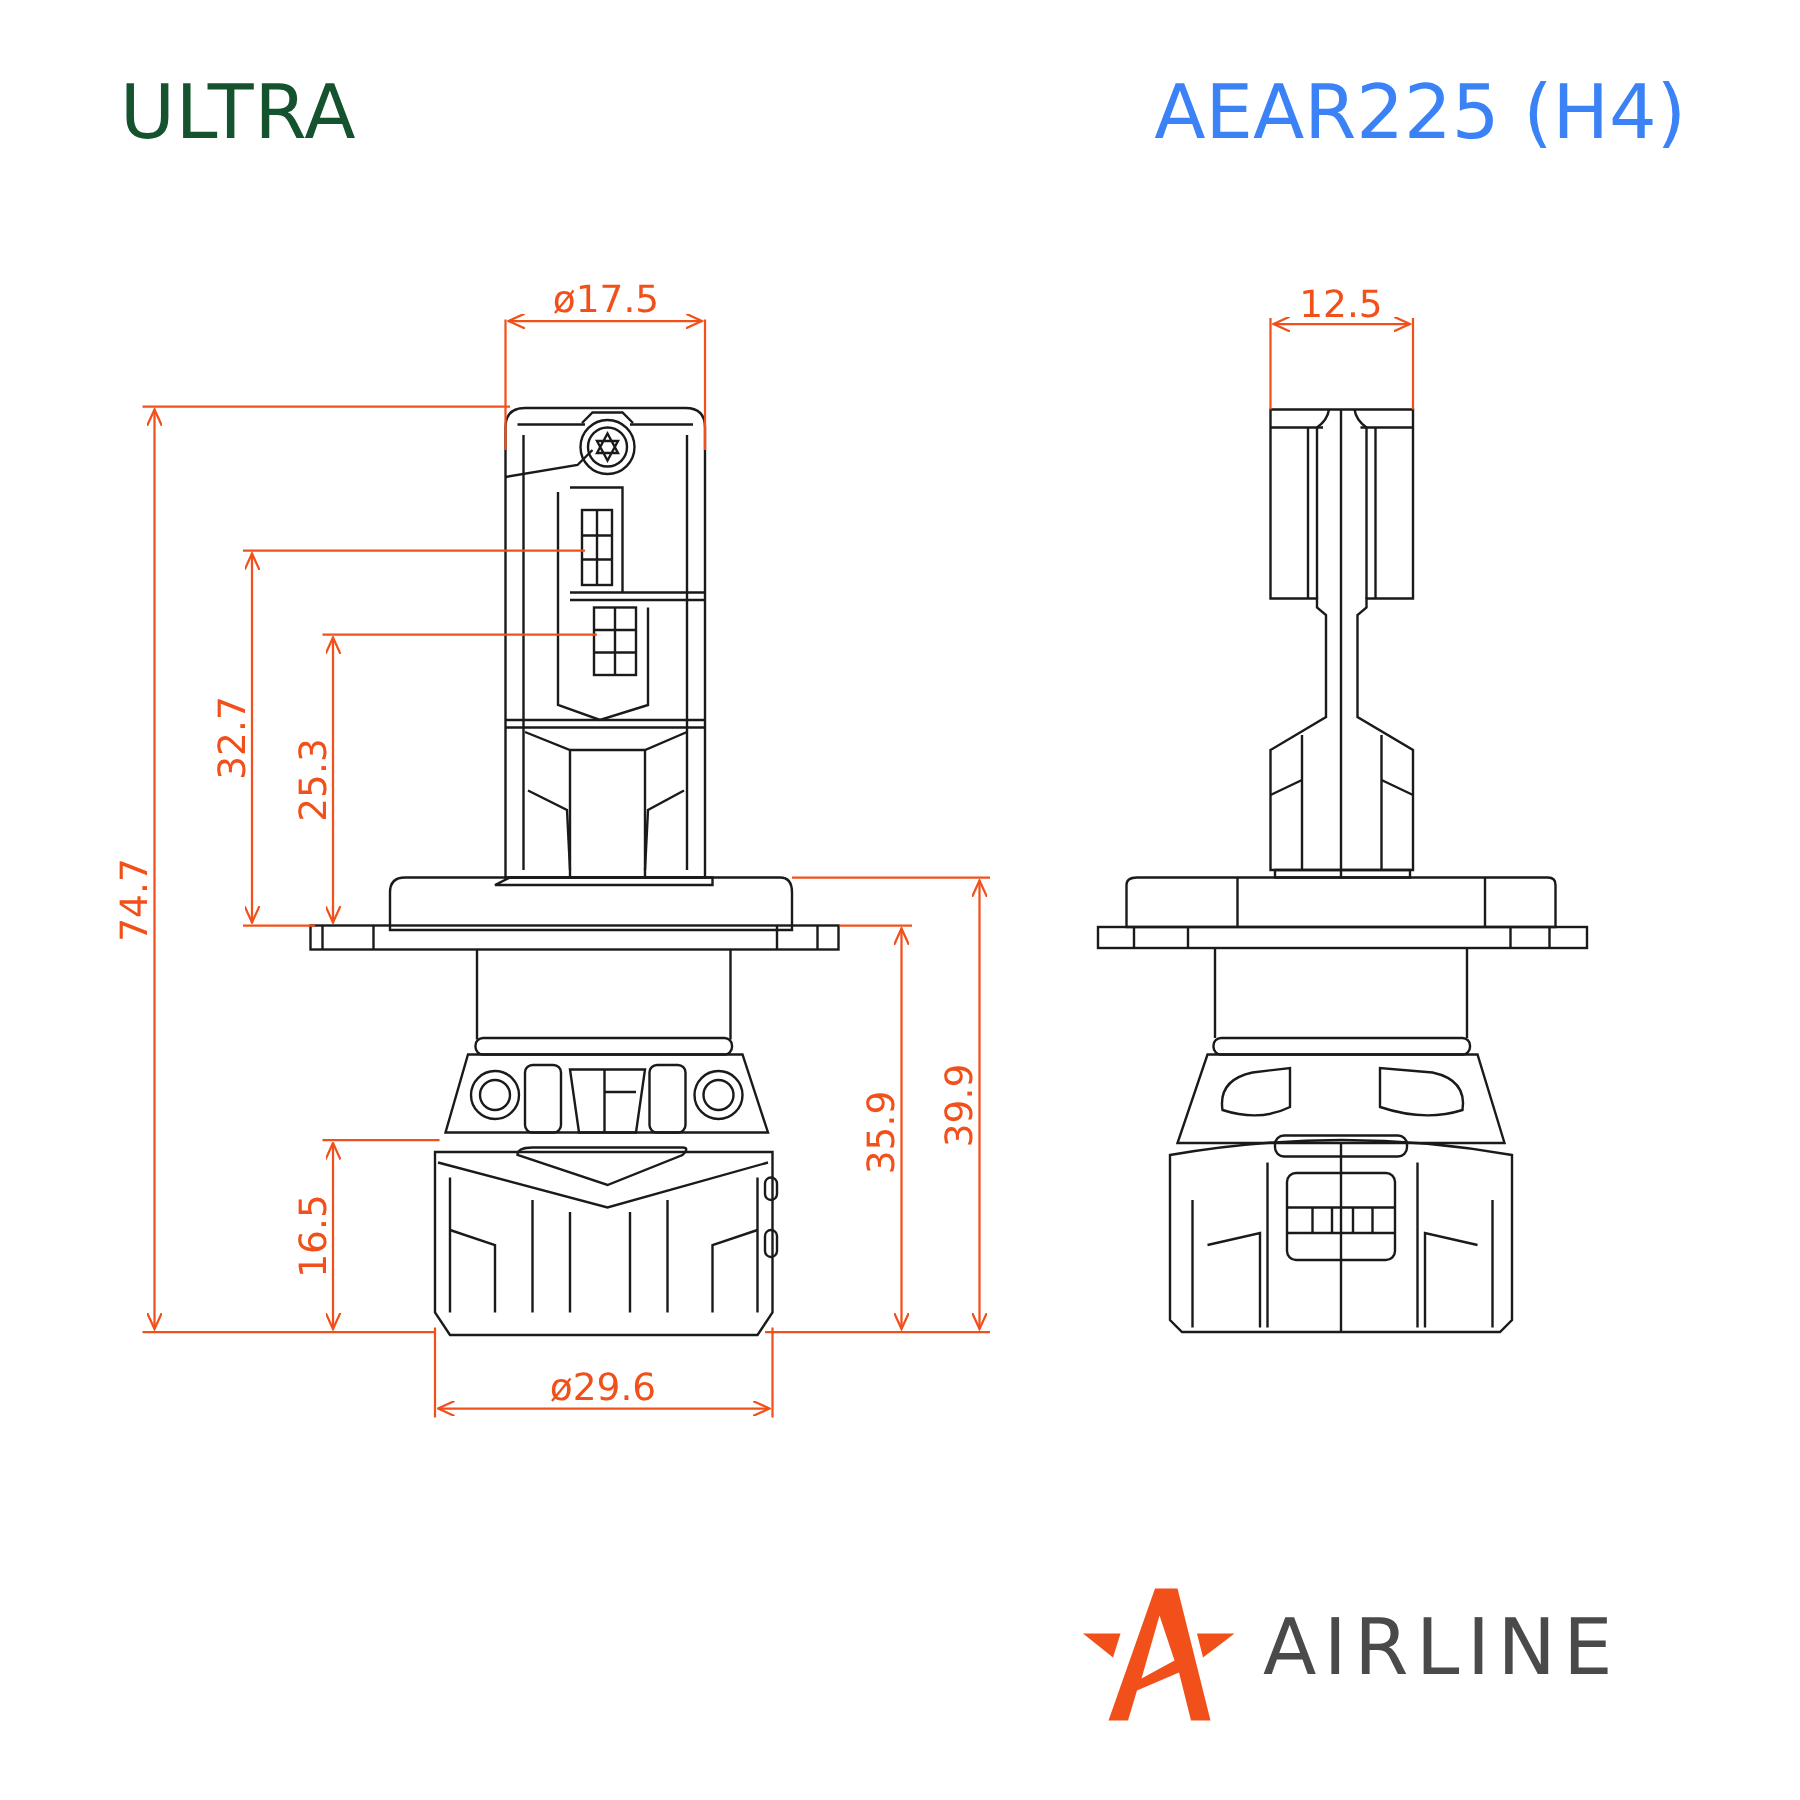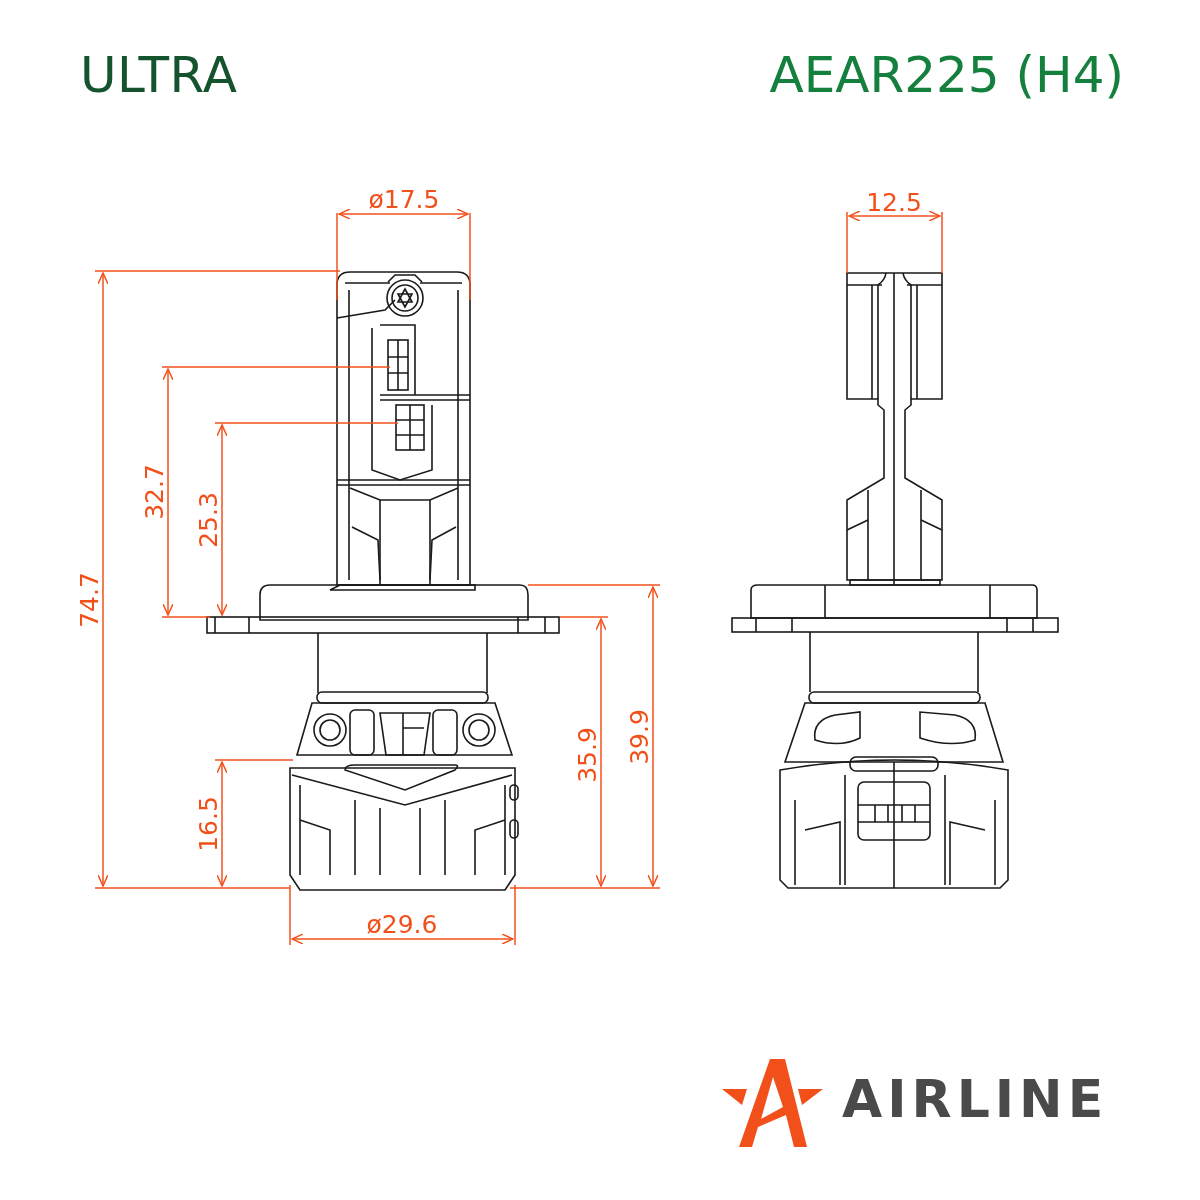--- a/index.html
+++ b/index.html
@@ -1,22 +1,22 @@
 <!DOCTYPE html>
 <html><head>
   <meta charset="utf-8">
   <style>
     html, body { margin: 0; padding: 0; background: #ffffff; }
     body { width: 1200px; height: 1200px; position: relative; overflow: hidden; font-family: "Liberation Sans", sans-serif; }
     .title-left { position: absolute; left: 80px; top: 46px; font-size: 50px; color: #14532d; letter-spacing: 0.5px; font-family: "DejaVu Sans", sans-serif; font-weight: normal; }
-    .title-right { position: absolute; right: 76px; top: 46px; font-size: 50px; color: #15803d; font-family: "DejaVu Sans", sans-serif; font-weight: normal; }
+    .title-right { position: absolute; right: 76px; top: 46px; font-size: 50px; color: #3b82f6; font-family: "DejaVu Sans", sans-serif; font-weight: normal; }
     svg.drawing { position: absolute; left: 0; top: 0; }
     .dim-text { font-family: "DejaVu Sans", sans-serif; font-size: 25px; fill: #f2501b; }
     .logo { position: absolute; left: 722px; top: 1055px; width: 400px; height: 95px; }
-    .logo-word { position: absolute; left: 120px; top: 14px; font-family: "DejaVu Sans", sans-serif; font-weight: bold; font-size: 52px; letter-spacing: 5px; color: #4a4a4a; }
+    .logo-word { position: absolute; left: 120px; top: 14px; font-family: "DejaVu Sans", sans-serif; font-weight: normal; font-size: 52px; letter-spacing: 5px; color: #4a4a4a; }
   </style>
 </head>
 <body>
 
 <div class="title-left">ULTRA</div>
 <div class="title-right">AEAR225 (H4)</div>
 
 <svg class="drawing" width="1200" height="1200" viewBox="0 0 1200 1200" xmlns="http://www.w3.org/2000/svg">
   <defs>
     <marker id="arr" viewBox="0 0 12 10" refX="11" refY="5" markerWidth="12" markerHeight="10" orient="auto-start-reverse" markerUnits="userSpaceOnUse">

